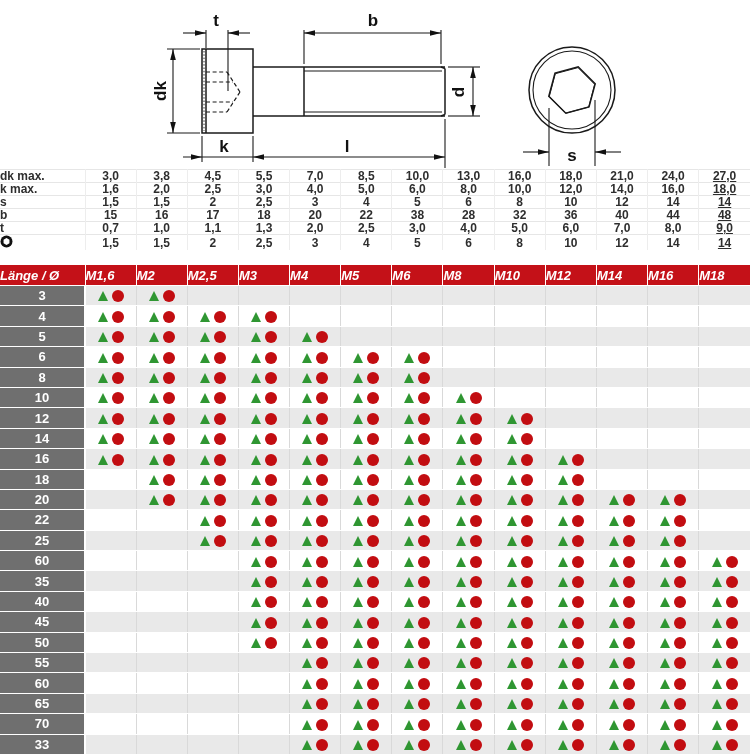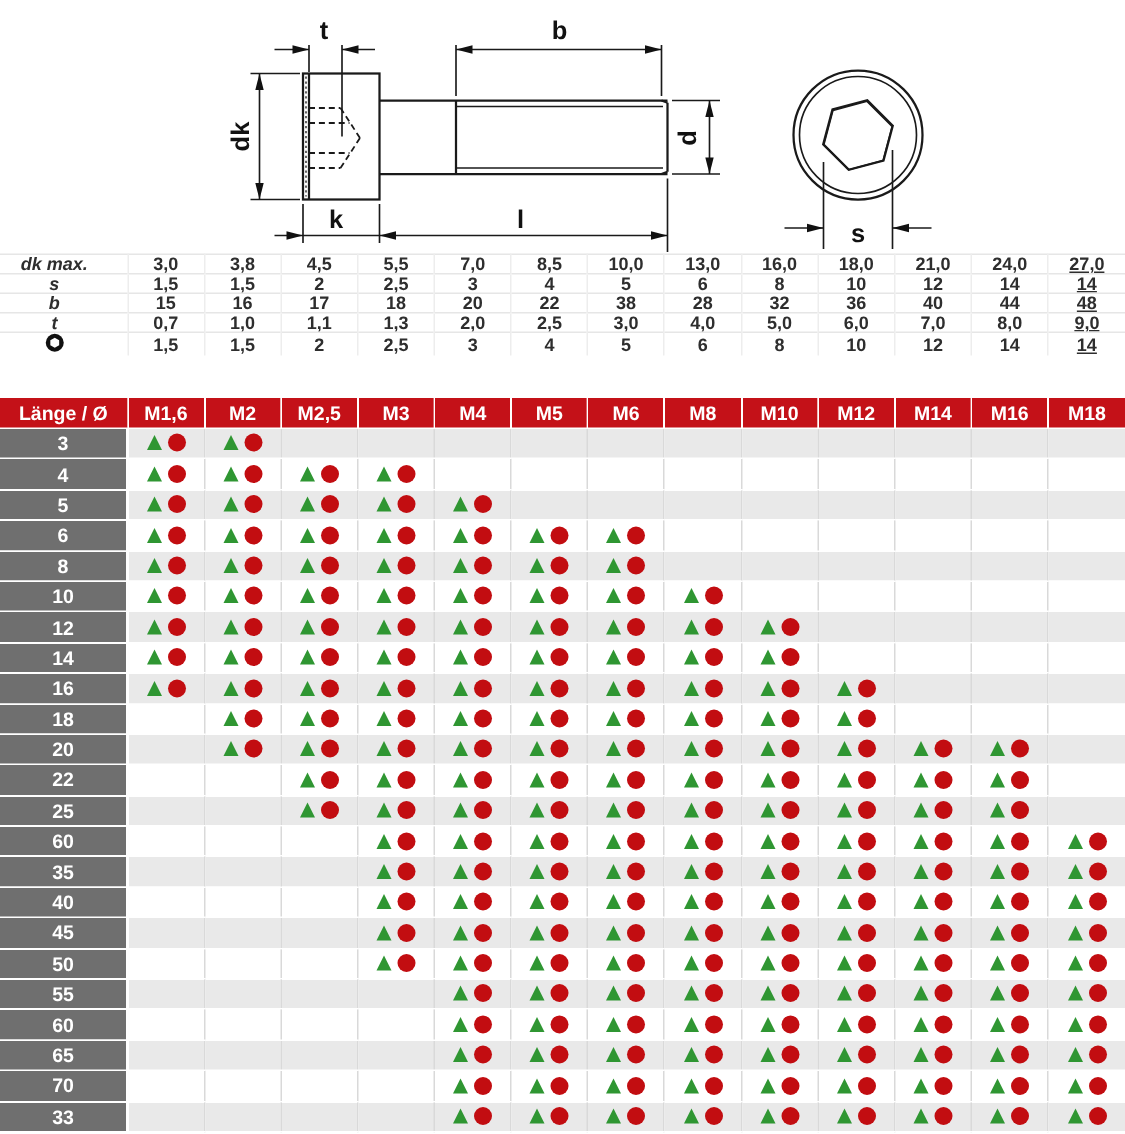--- a/index.html
+++ b/index.html
@@ -16,26 +16,26 @@
   table{border-collapse:collapse;table-layout:fixed;}
   col.c0{width:85px;}
   
   .dims{position:absolute;top:169px;left:0;width:750px;}
   .dims td{
     height:12px;padding:0;line-height:12px;font-size:12px;font-weight:bold;color:#2e2e2e;
     text-align:center;border-top:1px solid #e6e6e6;border-right:1px solid #ededed;
     white-space:nowrap;overflow:hidden;
   }
   .dims td:last-child{border-right:none;text-decoration:underline;}
-  .dims td.dim-label{text-align:center;padding-right:12px;font-style:italic;}
+  .dims td.dim-label{text-align:left;padding-right:12px;}
   
   .matrix{position:absolute;top:265px;left:0;width:750px;}
   .matrix th{
     height:20px;padding:0;background:var(--red);color:#fff;
-    font-size:13px;font-weight:bold;text-align:center;
+    font-size:13px;font-weight:bold;font-style:italic;text-align:left;
     border-right:1px solid rgba(255,255,255,.75);border-bottom:1px solid #fff;
     white-space:nowrap;overflow:hidden;
   }
   .matrix th:last-child{border-right:none;}
   .matrix td{height:19.4px;padding:0;border-bottom:1px solid #fff;overflow:hidden;}
   .matrix td.len{
     background:var(--gray);color:#fff;font-size:13px;font-weight:bold;text-align:center;
     border-right:2px solid #fff;
   }
   .matrix td.cell{border-right:1px solid #d9d9d9;text-align:center;white-space:nowrap;}
@@ -171,20 +171,36 @@
           <td>8,5</td>
           <td>10,0</td>
           <td>13,0</td>
           <td>16,0</td>
           <td>18,0</td>
           <td>21,0</td>
           <td>24,0</td>
           <td>27,0</td>
         </tr>
         <tr>
+          <td class="dim-label">k max.</td>
+          <td>1,6</td>
+          <td>2,0</td>
+          <td>2,5</td>
+          <td>3,0</td>
+          <td>4,0</td>
+          <td>5,0</td>
+          <td>6,0</td>
+          <td>8,0</td>
+          <td>10,0</td>
+          <td>12,0</td>
+          <td>14,0</td>
+          <td>16,0</td>
+          <td>18,0</td>
+        </tr>
+        <tr>
           <td class="dim-label">s</td>
           <td>1,5</td>
           <td>1,5</td>
           <td>2</td>
           <td>2,5</td>
           <td>3</td>
           <td>4</td>
           <td>5</td>
           <td>6</td>
           <td>8</td>

